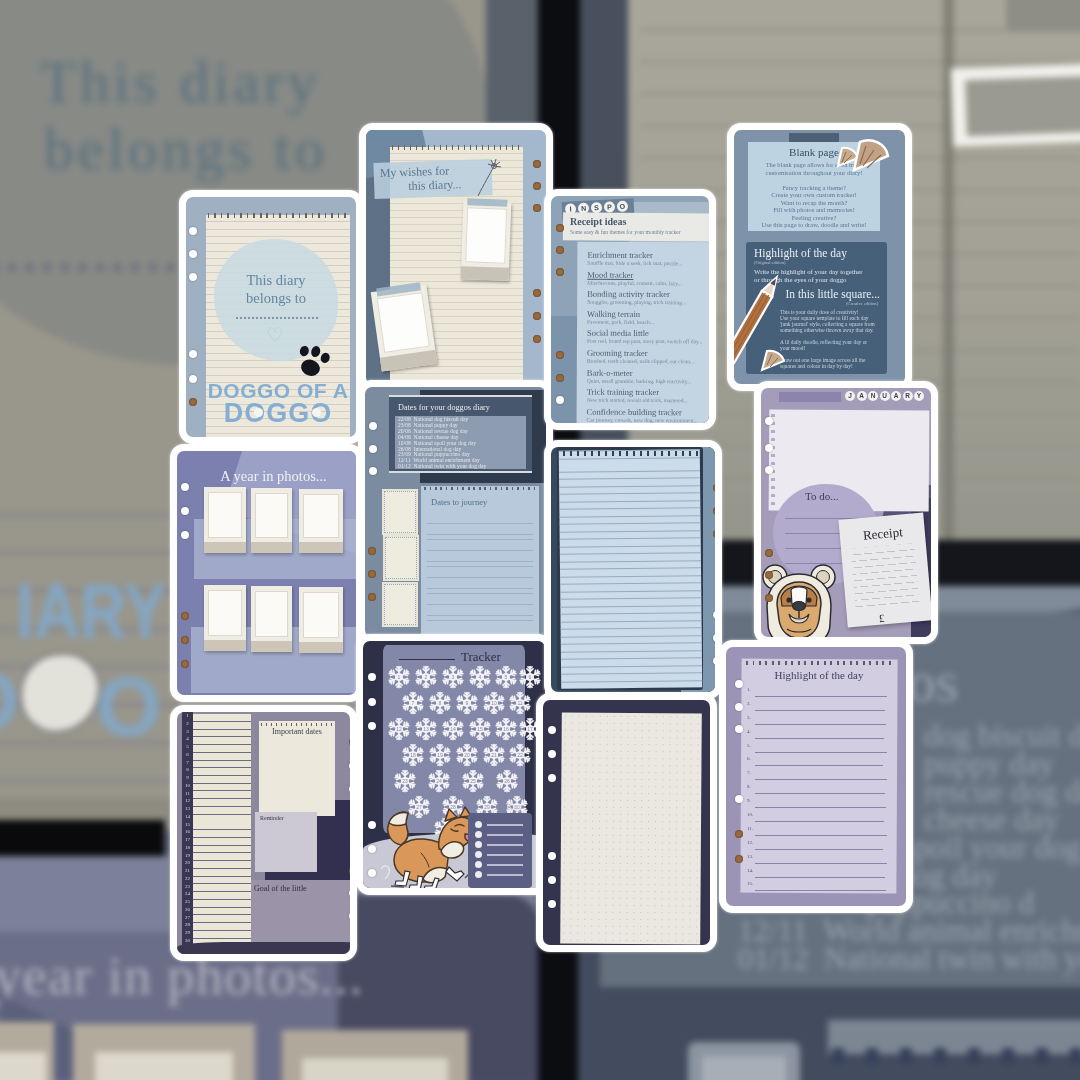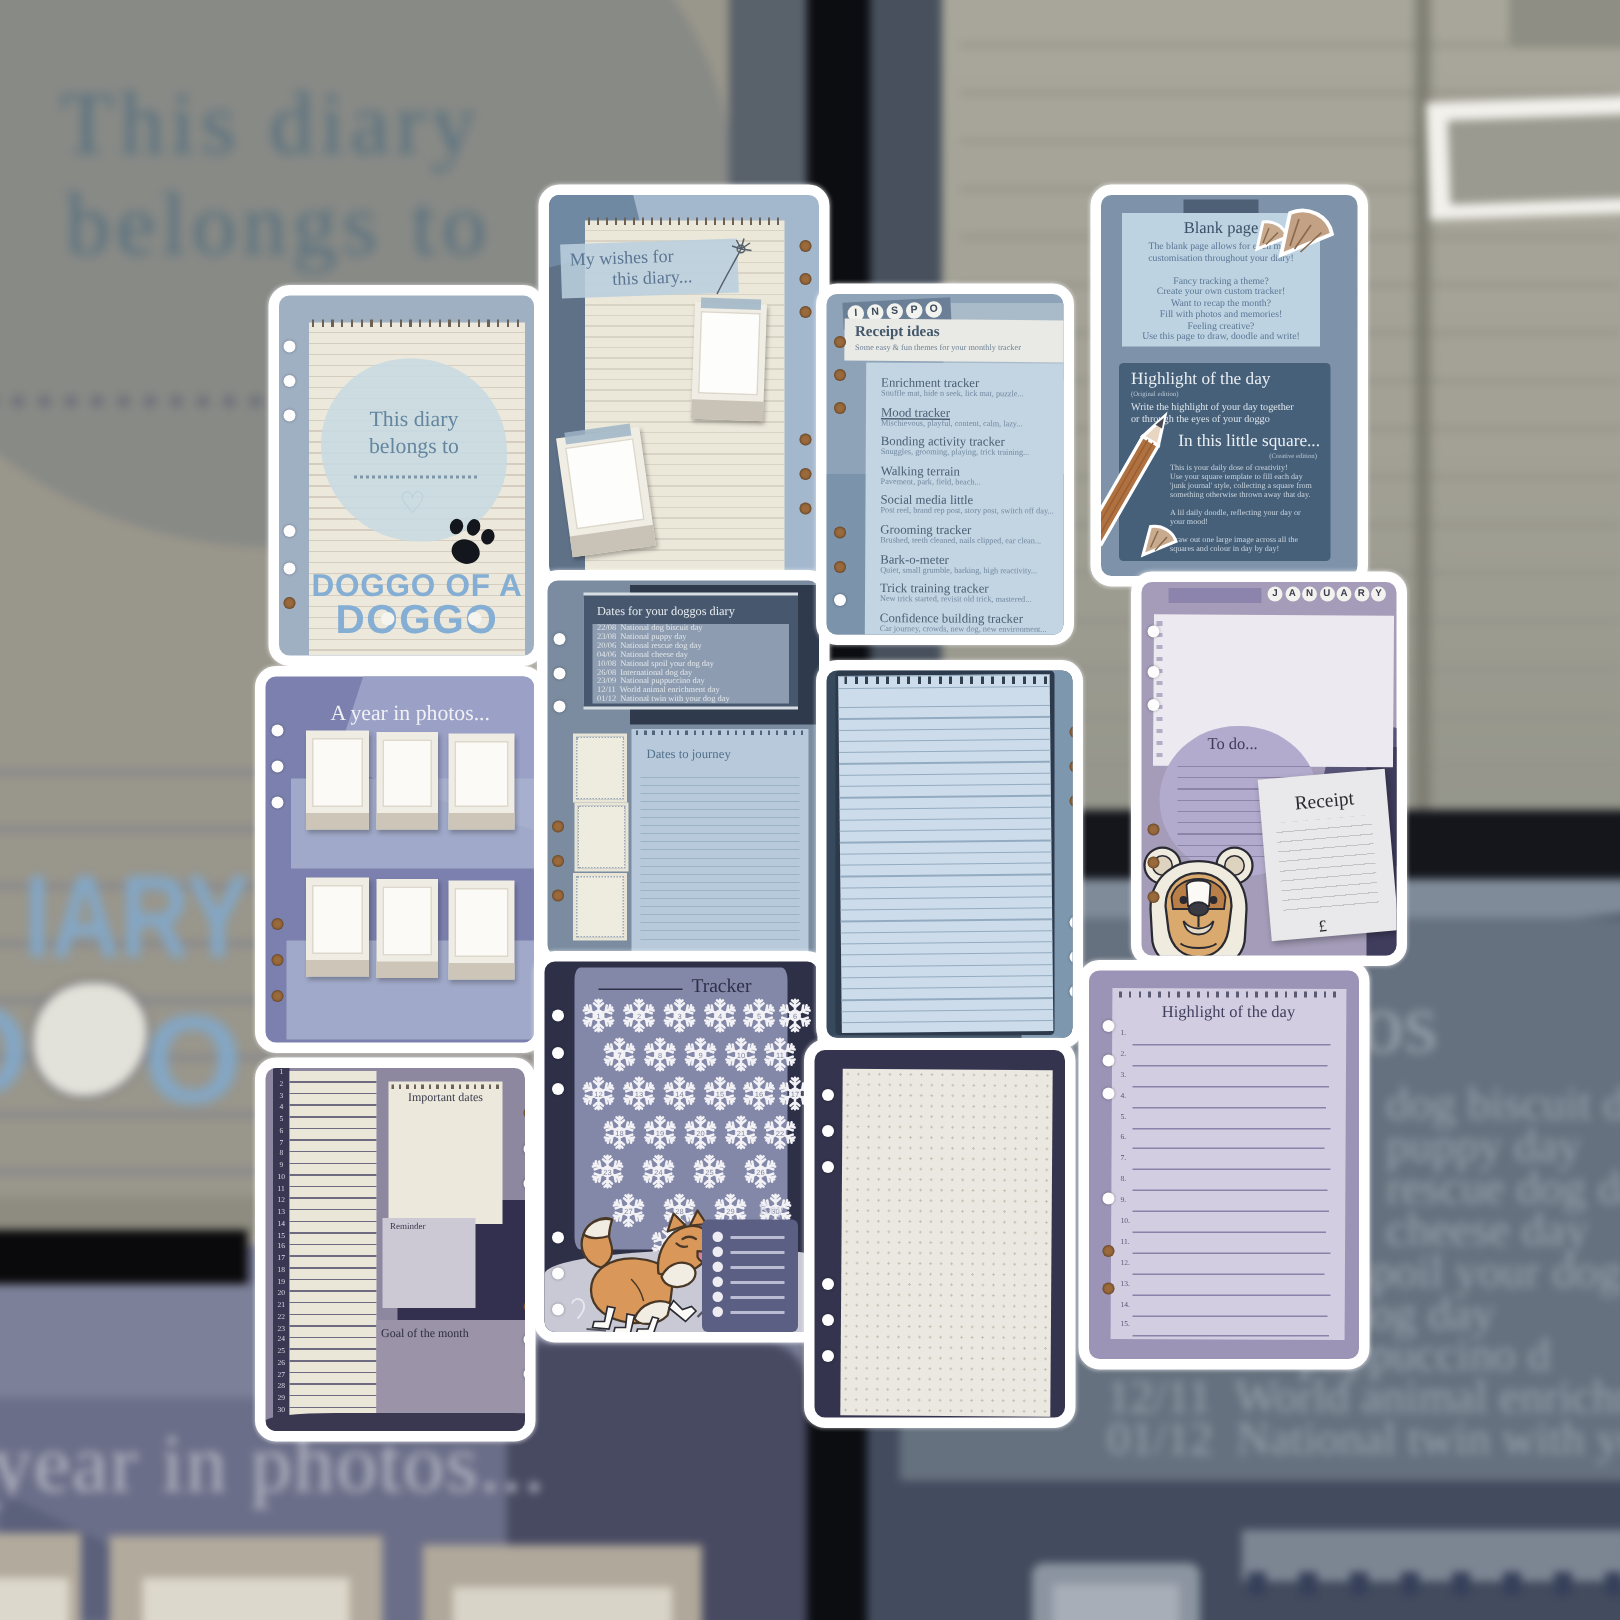--- a/index.html
+++ b/index.html
@@ -215,21 +215,21 @@
  <div class="abs" style="left:84px;top:11px;width:72px;height:3px;background:repeating-linear-gradient(to right,#6b6255 0 1.5px,transparent 1.5px 5px);"></div>
 
  <div class="abs" style="left:82px;top:15px;width:76px;text-align:center;font-size:8px;color:#3b3b4e;">Important dates</div>
 
  <div class="abs" style="left:78px;top:100px;width:62px;height:60px;background:#ccc9d4;"></div>
 
  <div class="abs" style="left:83px;top:103px;font-size:6px;color:#3b3b4e;">Reminder</div>
 
  <div class="abs" style="left:74px;top:168px;width:113px;height:74px;background:#9b93a8;"></div>
 
- <div class="abs" style="left:77px;top:172px;width:110px;font-size:8px;color:#2f2f40;">Goal of the month</div>
+ <div class="abs" style="left:77px;top:172px;width:110px;font-size:8px;color:#2f2f40;">Goal of the little</div>
 
  <div class="abs" style="left:0px;top:230px;width:187px;height:12px;background:#3a3850;border-radius:25% 12% 0 0/45% 25% 0 0;"></div>
 
  <div class="chole" style="left:172px;top:26px;"></div>
  <div class="hole" style="left:172px;top:50px;"></div>
  <div class="hole" style="left:172px;top:73px;"></div>
  <div class="chole" style="left:172px;top:155px;"></div>
  <div class="hole" style="left:172px;top:177px;"></div>
  <div class="hole" style="left:172px;top:200px;"></div>
 </div>

